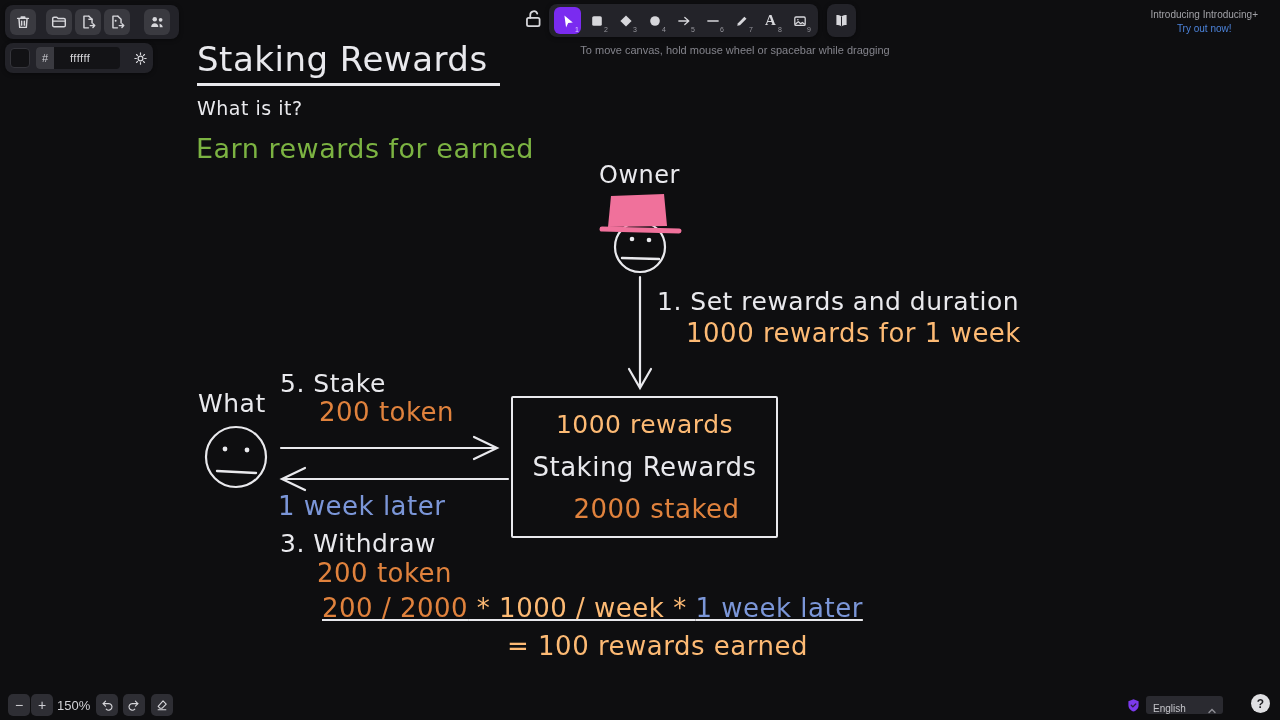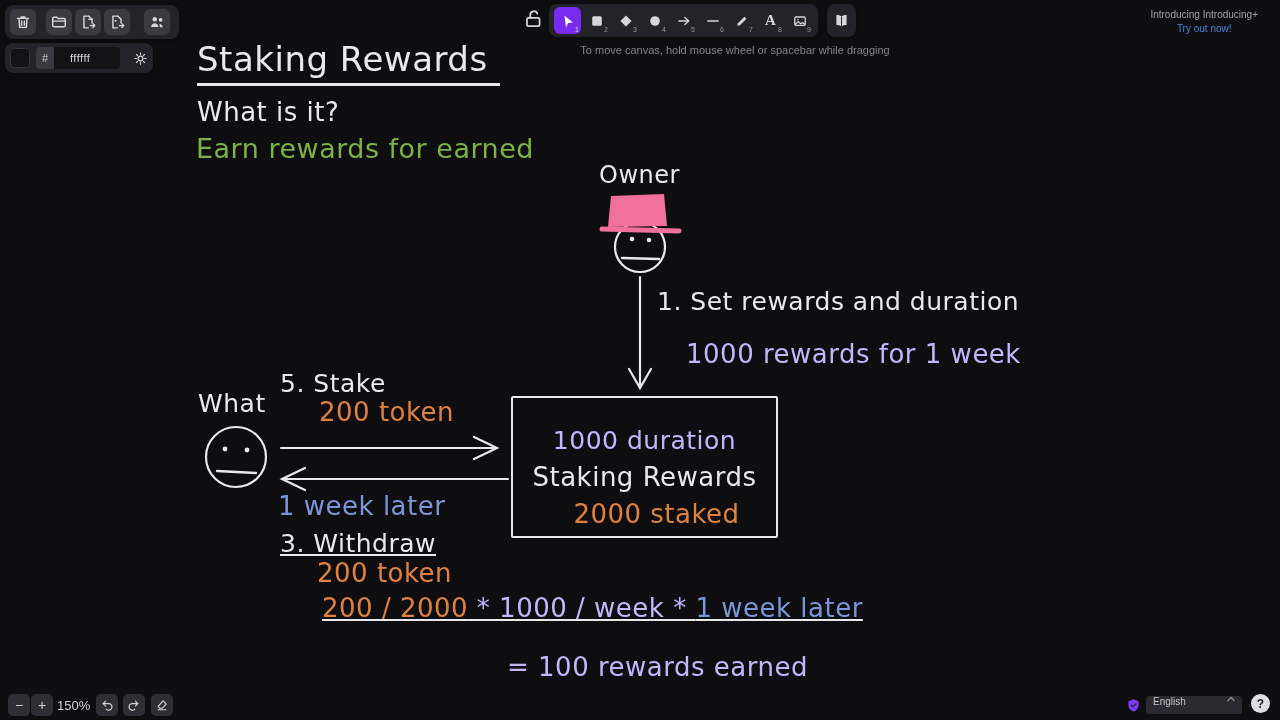--- a/index.html
+++ b/index.html
@@ -42,43 +42,43 @@
   }
   .promo { position:absolute; top:8px; right:22px; text-align:center; line-height:1.35; }
   .promo-title { font-size:10px; color:#a2a2a7; }
   .promo-link { font-size:10px; color:#4c83da; }
   
   .ctext {
     position:absolute; white-space:nowrap; line-height:1;
     font-family:"DejaVu Sans", sans-serif; color:#e9e9ed; letter-spacing:.5px;
   }
   .c-green { color:#7cb342; }
-  .c-pink { color:#c4b5fd;margin-top:21px; }
+  .c-pink { color:#fdba74; }
   .c-orange { color:#e0823d; }
   .c-blue { color:#7b96d8; }
   .title-underline { border-bottom:3px solid #e9e9ed; padding:0 12px 7px 0; display:inline-block; }
   .shape-box {
     position:absolute; left:511px; top:396px; width:267px; height:142px;
     border:2px solid #e9e9ed; border-radius:2px;
     display:flex; flex-direction:column; align-items:center; justify-content:space-evenly;
     font-family:"DejaVu Sans", sans-serif; letter-spacing:.5px;
   }
   .hexfield {
     display:flex; align-items:center; height:22px; background:#131316;
     border-radius:4px; overflow:hidden;
   }
   .hexhash {
     width:18px; height:22px; background:#3a3a40; color:#cfcfd4; font-size:11px;
     display:flex; align-items:center; justify-content:center;
   }
   .hexval { color:#d7d7db; font-size:11px; padding:0 16px; letter-spacing:.5px; }
   .lang-select {
-    position:absolute; left:1146px; top:696px; width:96px; height:18px;
+    position:absolute; left:1146px; top:696px; width:77px; height:18px;
     background:#2a2a30; border-radius:3px; padding:0 7px;
-    display:flex; align-items:flex-start; justify-content:space-between;
+    display:flex; align-items:flex-end; justify-content:space-between;
     font-size:10px; color:#c4c4c9;
   }
   .help-btn {
     position:absolute; left:1251px; top:694px; width:19px; height:19px; border-radius:50%;
     background:#dfdfe2; color:#1c1c20; font-size:12px; font-weight:bold;
     display:flex; align-items:center; justify-content:center;
   }
 </style>
 </head>
 <body>
@@ -241,37 +241,37 @@
     <polyline points="474,437 497,448 474,459"></polyline>
   </g>
 
   <g stroke="#e9e9ed" stroke-width="2.2" fill="none" stroke-linecap="round">
     <line x1="508" y1="479" x2="285" y2="479"></line>
     <polyline points="305,468 282,479 305,490"></polyline>
   </g>
 </svg>
 
 <div class="ctext title-underline" style="left:197px; top:42px; font-size:34px;">Staking Rewards</div>
-<div class="ctext" style="left:197px; top:99px; font-size:26px;">What is it?</div>
+<div class="ctext" style="left:197px; top:99px; font-size:19px;">What is it?</div>
 <div class="ctext c-green" style="left:196px; top:135px; font-size:27px;">Earn rewards for earned</div>
 
 <div class="ctext" style="left:599px; top:163px; font-size:24px;">Owner</div>
 <div class="ctext" style="left:657px; top:289px; font-size:25px;">1. Set rewards and duration</div>
 <div class="ctext c-pink" style="left:686px; top:320px; font-size:26px;">1000 rewards for 1 week</div>
 
 <div class="ctext" style="left:198px; top:391px; font-size:25px;">What</div>
 <div class="ctext" style="left:280px; top:371px; font-size:25px;">5. Stake</div>
 <div class="ctext c-orange" style="left:319px; top:399px; font-size:26px;">200 token</div>
 
 <div class="ctext c-blue" style="left:278px; top:493px; font-size:26px;">1 week later</div>
-<div class="ctext" style="left:280px; top:531px; font-size:25px;text-decoration:underline;">3. Withdraw</div>
+<div class="ctext" style="left:280px; top:531px; font-size:25px;">3. Withdraw</div>
 <div class="ctext c-orange" style="left:317px; top:560px; font-size:26px;">200 token</div>
 
 <div class="shape-box">
-  <div class="c-pink" style="font-size:25px;">1000 duration</div>
+  <div class="c-pink" style="font-size:25px;">1000 rewards</div>
   <div style="font-size:26px; color:#e9e9ed;">Staking Rewards</div>
   <div class="c-orange" style="font-size:26px;margin-left:24px;">2000 staked</div>
 </div>
 
 <div class="ctext" style="left:322px; top:595px; font-size:26px;text-decoration:underline;">
   <span class="c-orange">200 / 2000</span><span class="c-pink"> * 1000 / week * </span><span class="c-blue">1 week later</span>
 </div>
 <div class="ctext c-pink" style="left:507px; top:633px; font-size:26px;">= 100 rewards earned</div>
 
 <div class="bbtn" style="left:8px; top:694px;">

